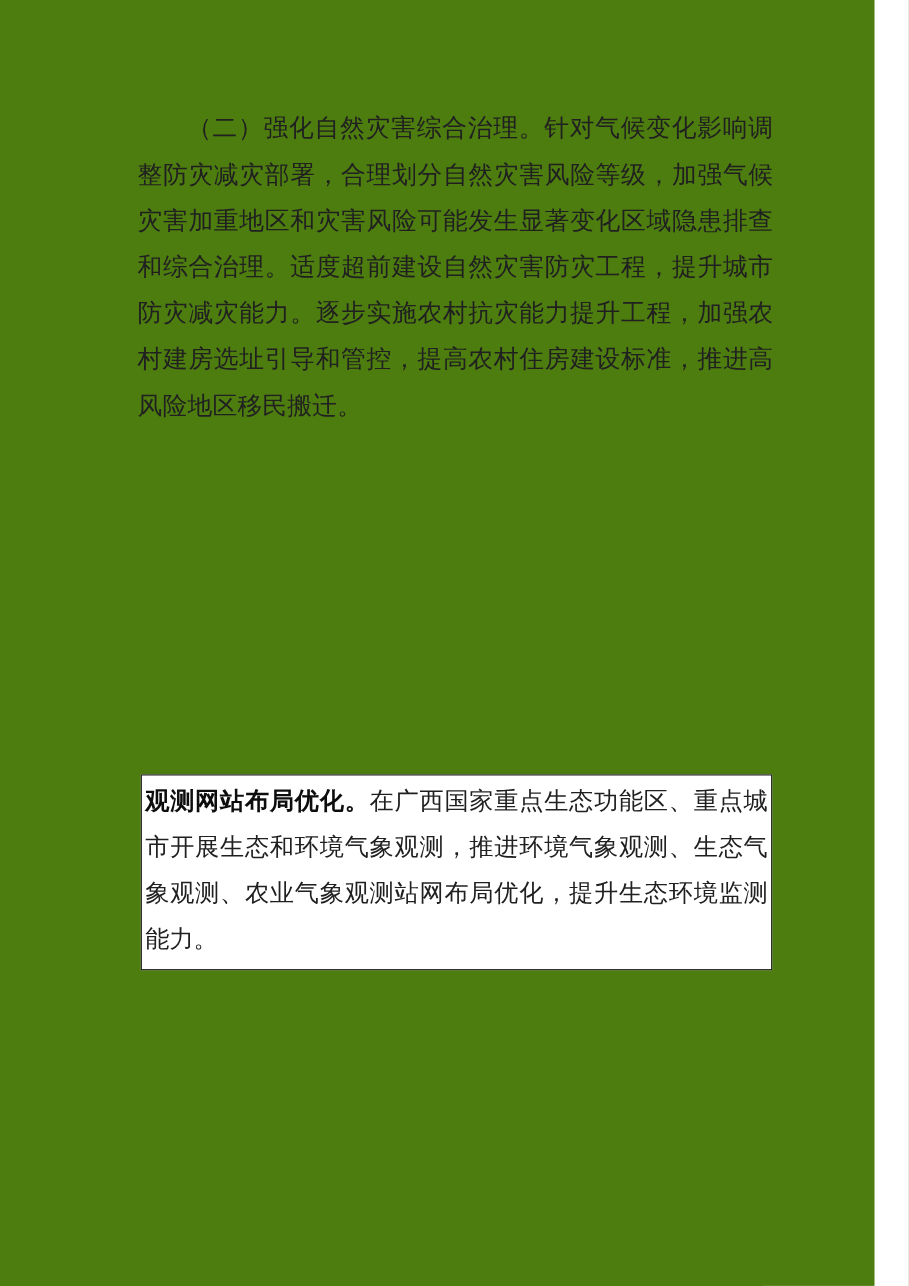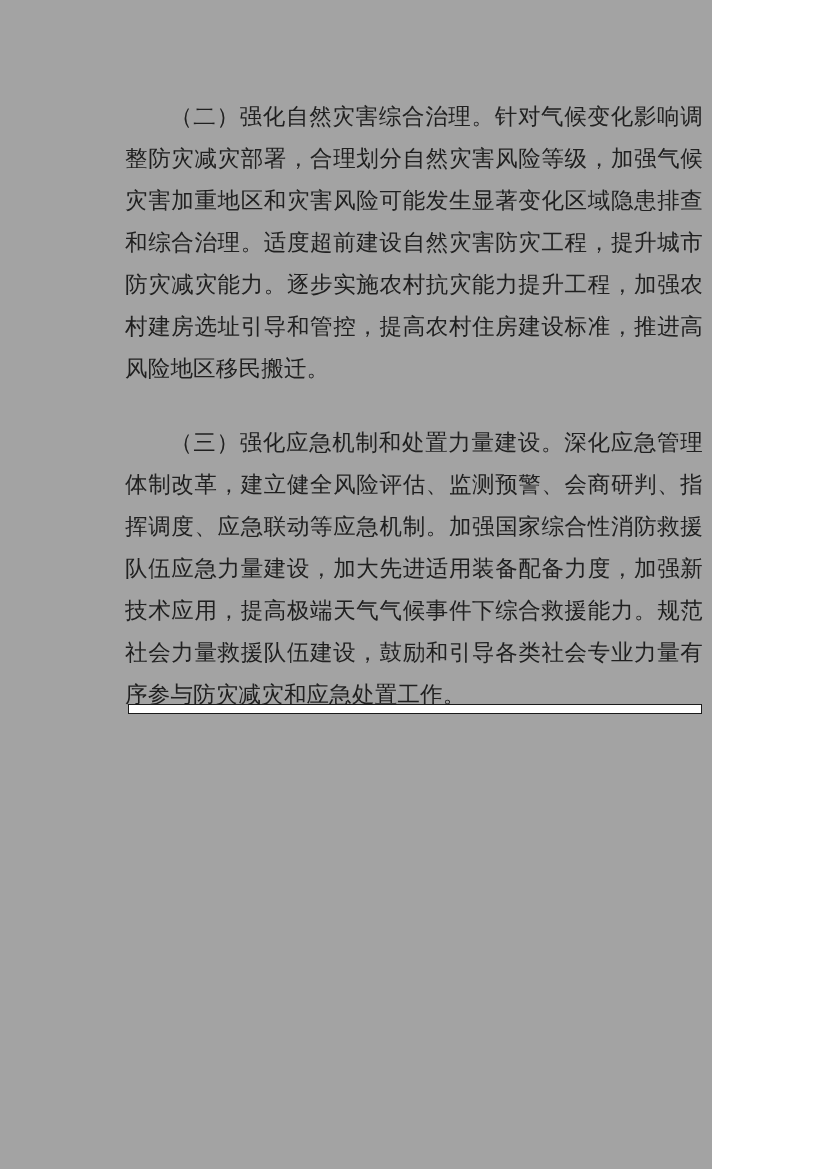--- a/index.html
+++ b/index.html
@@ -15,23 +15,23 @@
     font-family: "Liberation Serif", "DejaVu Serif", serif;
     color: #1a1a1a;
     position: relative;
   }
 
   
   .page {
     position: absolute;
     left: 0;
     top: 0;
-    width: 712px;
+    width: 795px;
     height: 1169px;
-    background: #a3a3a3;
+    background: #4d7c0f;
   }
 
   .content {
     position: absolute;
     left: 125px;
     top: 96px;
     width: 578px;
   }
 
   
@@ -85,24 +85,24 @@
     color: #0d0d0d;
   }
 </style>
 </head>
 <body>
 
 <div class="page">
 
   <div class="content">
     <p class="para">（二）强化自然灾害综合治理。针对气候变化影响调整防灾减灾部署，合理划分自然灾害风险等级，加强气候灾害加重地区和灾害风险可能发生显著变化区域隐患排查和综合治理。适度超前建设自然灾害防灾工程，提升城市防灾减灾能力。逐步实施农村抗灾能力提升工程，加强农村建房选址引导和管控，提高农村住房建设标准，推进高风险地区移民搬迁。</p>
-    <p class="para">（三）强化应急机制和处置力量建设。深化应急管理体制改革，建立健全风险评估、监测预警、会商研判、指挥调度、应急联动等应急机制。加强国家综合性消防救援队伍应急力量建设，加大先进适用装备配备力度，加强新技术应用，提高极端天气气候事件下综合救援能力。规范社会力量救援队伍建设，鼓励和引导各类社会专业力量有序参与防灾减灾和应急处置工作。</p>
   </div>
 
   <div class="colbox">
     <div class="colbox-body">
 
+      <p class="item"><span class="item-title">观测网站布局优化。</span><span>在广西国家重点生态功能区、重点城市开展生态和环境气象观测，推进环境气象观测、生态气象观测、农业气象观测站网布局优化，提升生态环境监测能力。</span></p>
 
 
     </div>
   </div>
 
 </div>
 
 </body></html>

